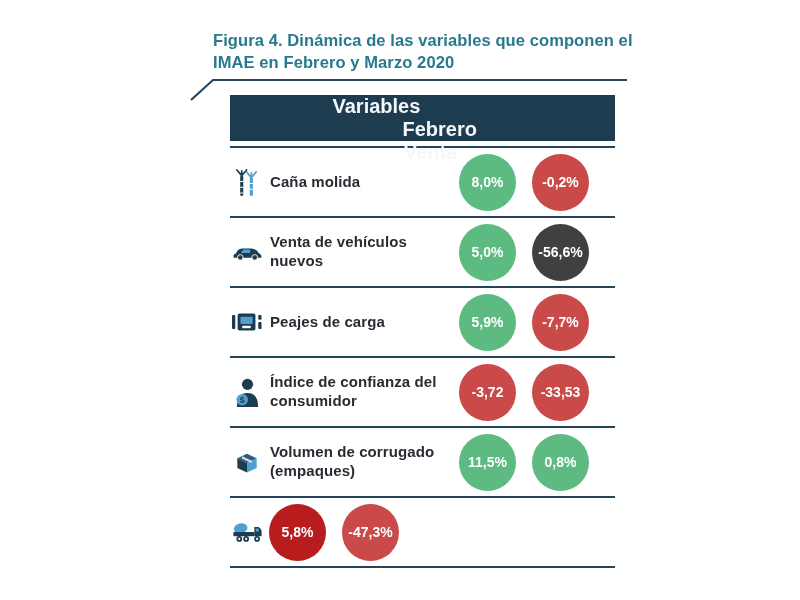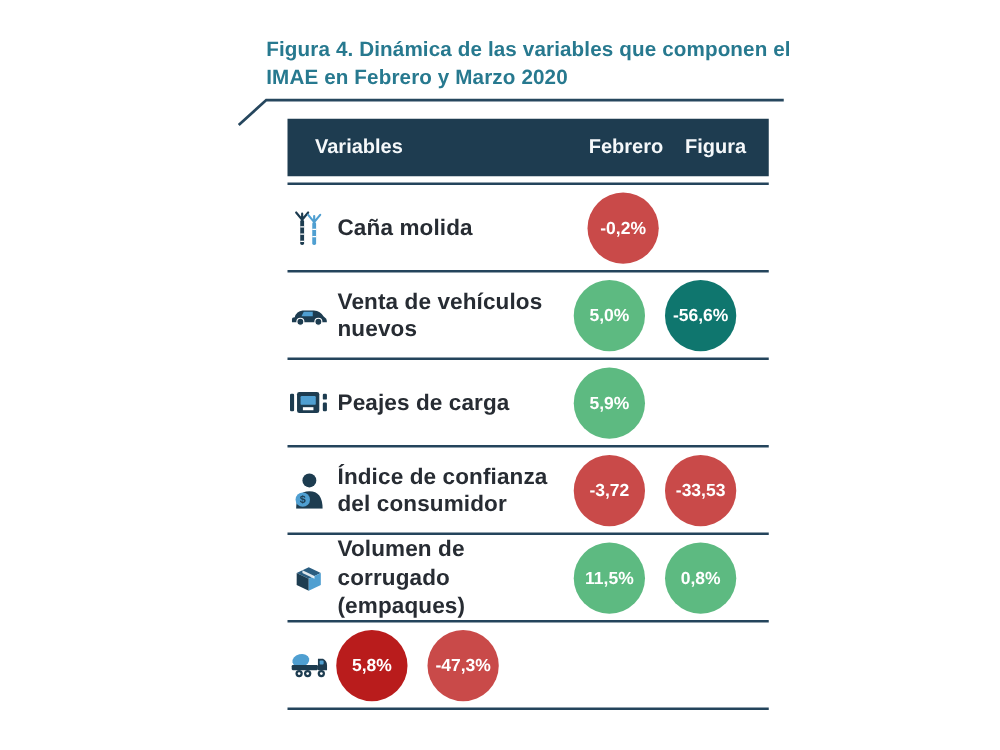--- a/index.html
+++ b/index.html
@@ -39,21 +39,22 @@
     top: 95px;
     width: 385px;
   }
   .table-header {
     display: flex;
     align-items: center;
     height: 46px;
     background: #1e3c50;
     color: #f5f8fa;
     font-weight: bold;
-    font-size: 16px;
+    font-size: 20px;
+    flex-direction: column;
   }
   .th-variables {
     width: 224px;
     box-sizing: border-box;
     padding-left: 22px;
   }
   .th-feb {
     width: 57px;
     margin-left: 17px;
     text-align: right;
@@ -76,21 +77,21 @@
   .cell-icon {
     width: 34px;
     display: flex;
     justify-content: center;
     align-items: center;
   }
   .cell-label {
     width: 190px;
     box-sizing: border-box;
     padding-left: 6px;
-    font-size: 18px;
+    font-size: 15px;
     font-weight: bold;
     color: #272c33;
     line-height: 1.25;
     letter-spacing: 0.1px;
   }
   .badge {
     width: 57px;
     height: 57px;
     border-radius: 50%;
     display: flex;
@@ -113,73 +114,79 @@
 
   <svg class="accent-line" viewBox="0 0 450 32" preserveAspectRatio="none">
     <polyline points="6,26 28,6 442,6" fill="none" stroke="#26475e" stroke-width="2.2"></polyline>
   </svg>
 
   <div class="data-table">
 
     <div class="table-header" style="background: rgb(30, 60, 80);">
       <div class="th-variables">Variables</div>
       <div class="th-feb">Febrero</div>
-      <div class="th-mar">Figura</div>
+      <div class="th-mar">Venta</div>
     </div>
 
     <div class="table-rows">
   <div class="table-row">
     <div class="cell-icon">
             <svg viewBox="0 0 26 30" width="25" height="29">
     <path d="M7 8 L2 2 M7 8 L12 2 M7 8 L7 3" stroke="#1d3c50" stroke-width="1.8" fill="none" stroke-linecap="round"></path>
     <path d="M17 10 L12 4 M17 10 L22 4 M17 10 L17 5" stroke="#4f9fd1" stroke-width="1.8" fill="none" stroke-linecap="round"></path>
     <rect x="5.4" y="8" width="3.2" height="21" rx="1.4" fill="#1d3c50"></rect>
     <rect x="15.4" y="10" width="3.2" height="19" rx="1.4" fill="#4f9fd1"></rect>
     <path d="M5.4 14 h3.2 M5.4 20 h3.2 M5.4 26 h3.2" stroke="#ffffff" stroke-width="1.1"></path>
     <path d="M15.4 16 h3.2 M15.4 22 h3.2" stroke="#ffffff" stroke-width="1.1"></path>
   </svg>
           </div>
     <div class="cell-label">Caña molida</div>
+    <div class="badge badge-feb" style="background: rgb(93, 186, 129);">
+      <span>8,0%</span>
+    </div>
     <div class="badge badge-mar" style="background: rgb(201, 74, 73);">
       <span>-0,2%</span>
     </div>
   </div>
 
   <div class="table-row">
     <div class="cell-icon">
             <svg viewBox="0 0 32 20" width="29" height="18">
     <path d="M3 12 Q4.5 6.5 10 6 L20 6 Q26 6.5 28.5 11 L29.5 12 Q31.5 13 31.5 15 L31.5 16.5 L0.5 16.5 L0.5 14 Q0.5 12 3 12 Z" fill="#1d3c50"></path>
     <path d="M11 7.2 L19 7.2 L19 11 L9 11 Z" fill="#4f9fd1"></path>
     <circle cx="8" cy="16" r="3.1" fill="#1d3c50" stroke="#ffffff" stroke-width="1"></circle>
     <circle cx="24" cy="16" r="3.1" fill="#1d3c50" stroke="#ffffff" stroke-width="1"></circle>
   </svg>
           </div>
     <div class="cell-label">Venta de vehículos nuevos</div>
     <div class="badge badge-feb" style="background: rgb(93, 186, 129);">
       <span>5,0%</span>
     </div>
-    <div class="badge badge-mar" style="background: #0f766e;">
+    <div class="badge badge-mar" style="background: #404040;">
       <span>-56,6%</span>
     </div>
   </div>
 
   <div class="table-row">
     <div class="cell-icon">
             <svg viewBox="0 0 32 19" width="30" height="18">
     <rect x="0" y="2" width="3.5" height="15" rx="1" fill="#1d3c50"></rect>
     <rect x="6" y="0.5" width="19" height="18" rx="2" fill="#1d3c50"></rect>
     <rect x="9" y="4" width="13" height="7.5" rx="1" fill="#4f9fd1"></rect>
     <rect x="11" y="13.5" width="9" height="2.6" fill="#ffffff"></rect>
     <rect x="28" y="2" width="3.5" height="5" rx="1" fill="#1d3c50"></rect>
     <rect x="28" y="9.5" width="3.5" height="7.5" rx="1" fill="#1d3c50"></rect>
   </svg>
           </div>
     <div class="cell-label">Peajes de carga</div>
     <div class="badge badge-feb" style="background: rgb(93, 186, 129);">
       <span>5,9%</span>
+    </div>
+    <div class="badge badge-mar" style="background: rgb(201, 74, 73);">
+      <span>-7,7%</span>
     </div>
   </div>
 
   <div class="table-row">
     <div class="cell-icon">
             <svg viewBox="0 0 26 30" width="25" height="29">
     <circle cx="13" cy="6.5" r="5.8" fill="#1d3c50"></circle>
     <path d="M2 30 Q2 15.5 13 15.5 Q24 15.5 24 30 Z" fill="#1d3c50"></path>
     <circle cx="7.5" cy="22.5" r="6" fill="#4f9fd1"></circle>
     <text x="7.5" y="25.6" font-size="9" font-weight="bold" fill="#1d3c50" text-anchor="middle" font-family="'Liberation Sans', sans-serif">$</text>

